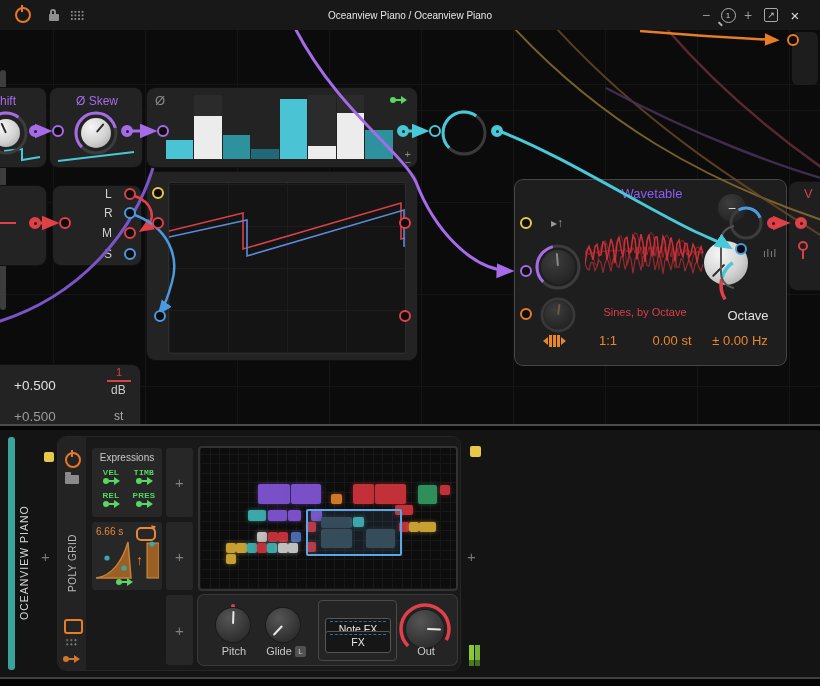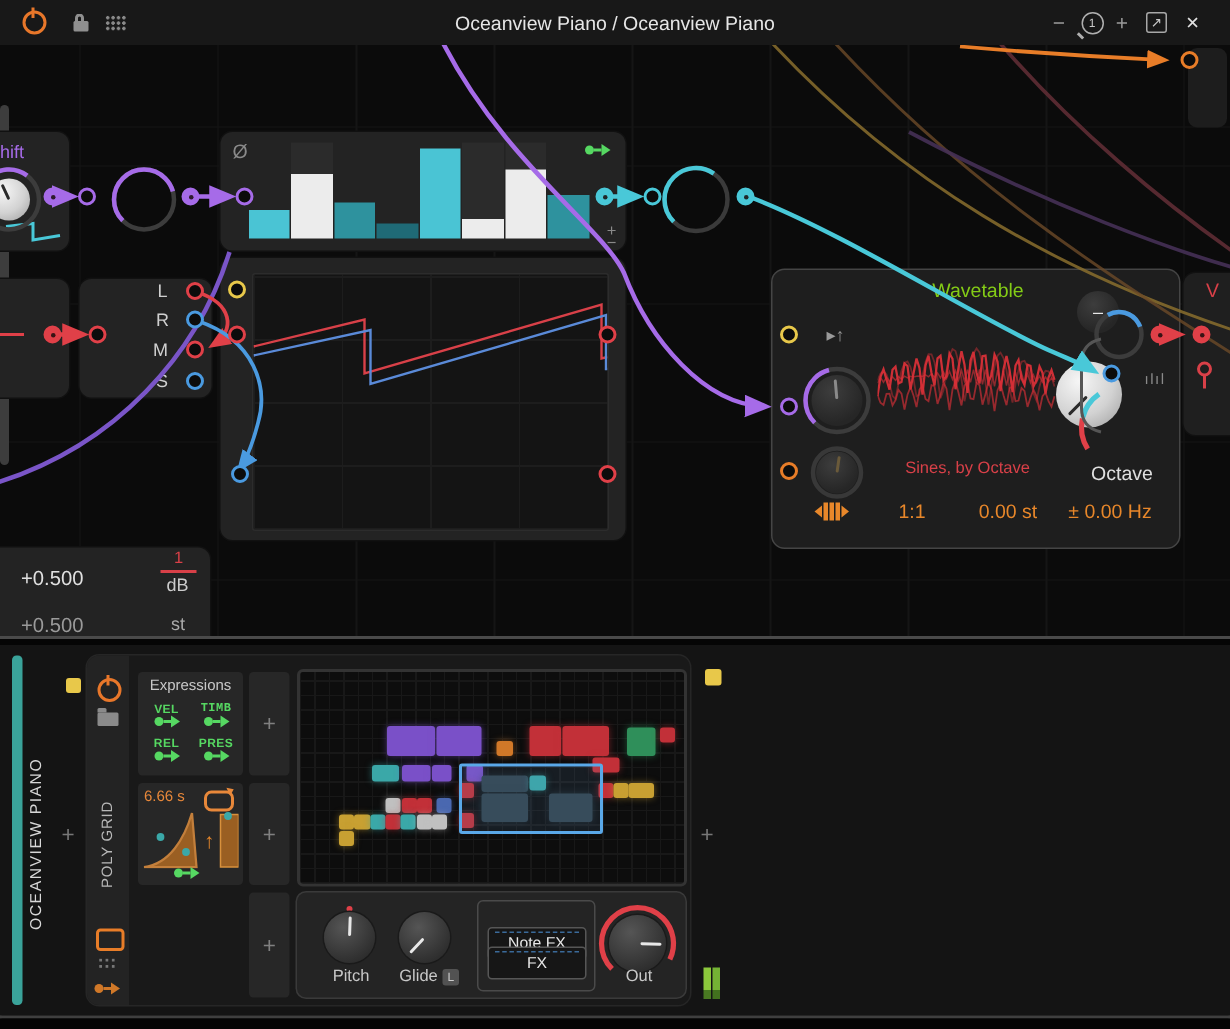--- a/index.html
+++ b/index.html
@@ -2,21 +2,21 @@
 <html><head>
 <meta charset="utf-8">
 <style>
   html,body{margin:0;padding:0;background:#000;}
   #win{position:relative;width:820px;height:686px;background:#0b0b0b;overflow:hidden;
        font-family:"Liberation Sans",sans-serif;box-shadow:inset 0 0 0 1px #2a2a2a;}
   
   #titlebar{position:absolute;left:0;top:0;width:820px;height:30px;background:#181818;border-bottom:1px solid #000;}
   .tb-ic{position:absolute;top:0;height:30px;display:flex;align-items:center;justify-content:center;color:#9a9a9a;}
   #tb-title{position:absolute;left:0;top:0;width:820px;height:30px;display:flex;align-items:center;justify-content:center;
-            color:#e6e6e6;font-size:13px;}
+            color:#e6e6e6;font-size:10px;}
   .pwr{position:relative;width:12px;height:12px;border:2px solid #e8772a;border-radius:50%;}
   .pwr::after{content:"";position:absolute;left:4px;top:-4px;width:2px;height:7px;background:#e8772a;}
   .lock{position:relative;width:10px;height:7px;background:#8f8f8f;border-radius:1px;margin-top:5px;}
   .lock::before{content:"";position:absolute;left:1px;top:-5px;width:6px;height:6px;border:2px solid #8f8f8f;border-bottom:none;border-radius:4px 4px 0 0;box-sizing:border-box;}
   .dots{width:14px;height:11px;background:radial-gradient(circle,#8a8a8a 1px,transparent 1.3px);background-size:3.6px 3.6px;}
   .zoomctl{position:relative;width:13px;height:13px;border:1.5px solid #b0b0b0;border-radius:50%;
            font-size:8px;color:#c8c8c8;display:flex;align-items:center;justify-content:center;}
   .zoomctl::after{content:"";position:absolute;left:-4px;bottom:-3px;width:5px;height:1.5px;background:#b0b0b0;transform:rotate(45deg);}
   .popout{width:12px;height:12px;border:1.5px solid #a8a8a8;border-radius:2px;color:#c8c8c8;font-size:9px;display:flex;align-items:center;justify-content:center;}
   
@@ -122,20 +122,29 @@
     <div class="module" style="left:-6px;top:58px;width:52px;height:79px;border-radius:0 8px 8px 0;">
       <div class="mtitle" style="left:6px;top:6px;color:#a66be8;">hift</div>
       <div class="knobw" style="left:12px;top:45px;width:28px;height:28px;">
           <div class="ptr" style="--r:-25deg;"></div>
         </div>
       <svg width="52" height="79" style="position:absolute;left:0;top:0;">
         <path d="M10,63 L28,61 L28,72 L46,69" fill="none" stroke="#49c8d8" stroke-width="2"></path>
       </svg>
     </div>
 
+    <div class="module" style="left:50px;top:58px;width:92px;height:79px;">
+      <div class="mtitle ctext" style="left:47px;top:6px;color:#a66be8;">Ø Skew</div>
+      <div class="knobw" style="left:46px;top:45px;width:30px;height:30px;">
+          <div class="ptr" style="--r:40deg;"></div>
+        </div>
+      <svg width="92" height="79" style="position:absolute;left:0;top:0;">
+        <path d="M8,73 L84,64" fill="none" stroke="#49c8d8" stroke-width="2"></path>
+      </svg>
+    </div>
 
     <div class="module" style="left:147px;top:58px;width:270px;height:79px;">
       <div class="mtitle" style="left:8px;top:5px;color:#8a8a8a;font-size:13px;">Ø</div>
       <span class="sig" style="position:absolute;right:10px;top:8px;color:#56d862;">
           <i class="d"></i>
           <i class="l"></i>
           <i class="a"></i>
         </span>
       <div id="steps-bars">
           <div class="stepcol">
@@ -193,21 +202,21 @@
     <div class="module" style="left:-6px;top:335px;width:146px;height:70px;border-radius:0 8px 0 0;">
       <div class="mtitle" style="left:20px;top:13px;color:#e0e0e0;font-size:13.5px;">+0.500</div>
       <div class="mtitle" style="left:122px;top:1px;color:#d84048;font-size:11px;">1</div>
       <div style="position:absolute;left:113px;top:15px;width:24px;height:1.5px;background:#d84048;"></div>
       <div class="mtitle" style="left:117px;top:18px;color:#cccccc;">dB</div>
       <div class="mtitle" style="left:20px;top:44px;color:#9a9a9a;font-size:13.5px;">+0.500</div>
       <div class="mtitle" style="left:120px;top:44px;color:#aaaaaa;">st</div>
     </div>
 
     <div class="module" style="left:515px;top:150px;width:271px;height:185px;background:#1e1e1e;box-shadow:0 0 0 1px #454545;">
-      <div class="mtitle ctext" style="left:137px;top:6px;color:#84cc16;font-size:13px;">Wavetable</div>
+      <div class="mtitle ctext" style="left:137px;top:6px;color:#8b5cf6;font-size:13px;">Wavetable</div>
       <div class="mtitle" style="left:248px;top:24px;color:#8a8a8a;font-size:10px;letter-spacing:1px;margin-top:44px;">ılıl</div>
       <div class="mtitle" style="left:36px;top:36px;color:#9a9a9a;font-size:12px;">▸↑</div>
       <div class="knobd" style="left:43px;top:87px;width:34px;height:34px;">
           <div class="ptr" style="--r:-5deg;--pc:#8a8a8a;"></div>
         </div>
       <div class="knobd" style="left:43px;top:135px;width:28px;height:28px;">
           <div class="ptr" style="--r:8deg;--pc:#6a5a3a;"></div>
         </div>
       <svg width="120" height="100" style="position:absolute;left:70px;top:32px;">
           <g id="wtwaves">

